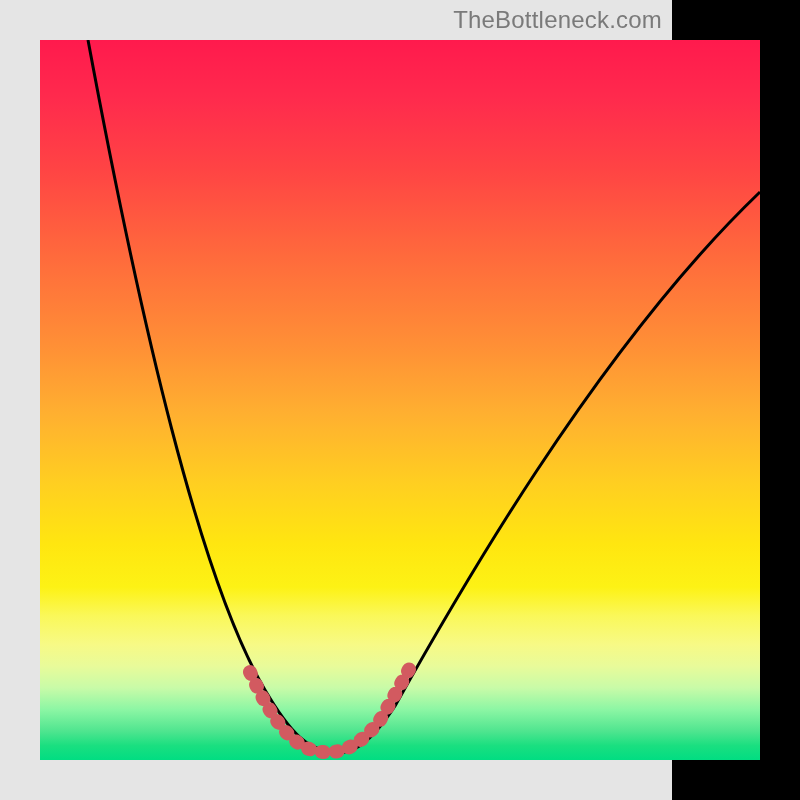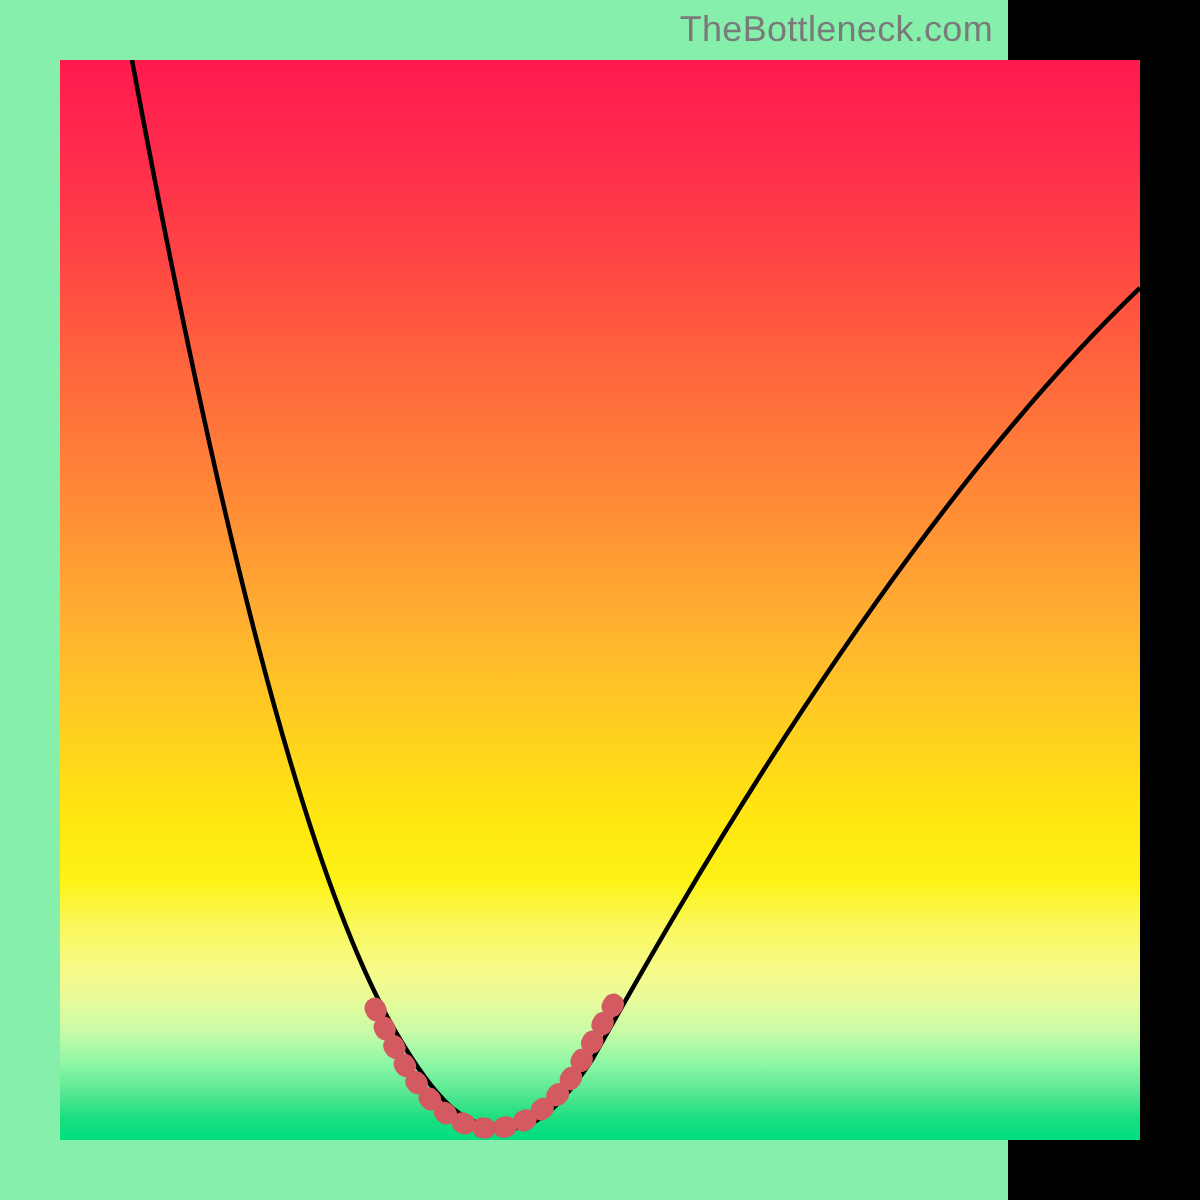--- a/index.html
+++ b/index.html
@@ -9,21 +9,21 @@
     height: 800px;
     background: #000000;
     overflow: hidden;
   }
   .frame {
     position: absolute;
     left: 0;
     top: 0;
     width: 672px;
     height: 800px;
-    background: #86efac;
+    background: #e5e5e5;
   }
   .plot-area {
     position: absolute;
     left: 40px;
     top: 40px;
     width: 720px;
     height: 720px;
     background: linear-gradient(to bottom,
       #ff1a4d 0%,
       #ff2a4d 8%,

